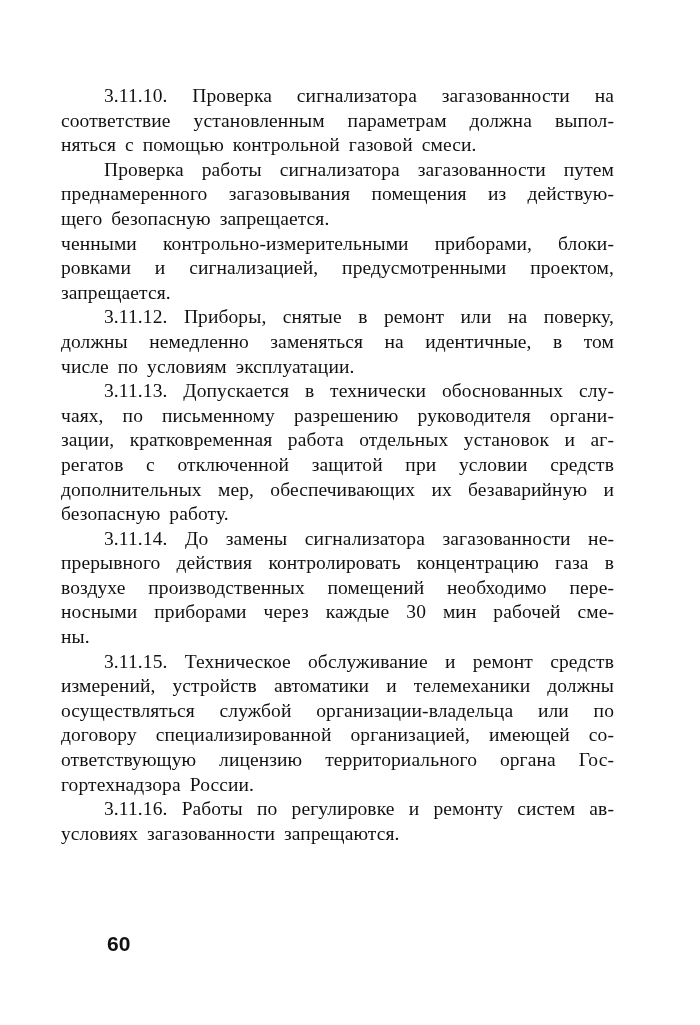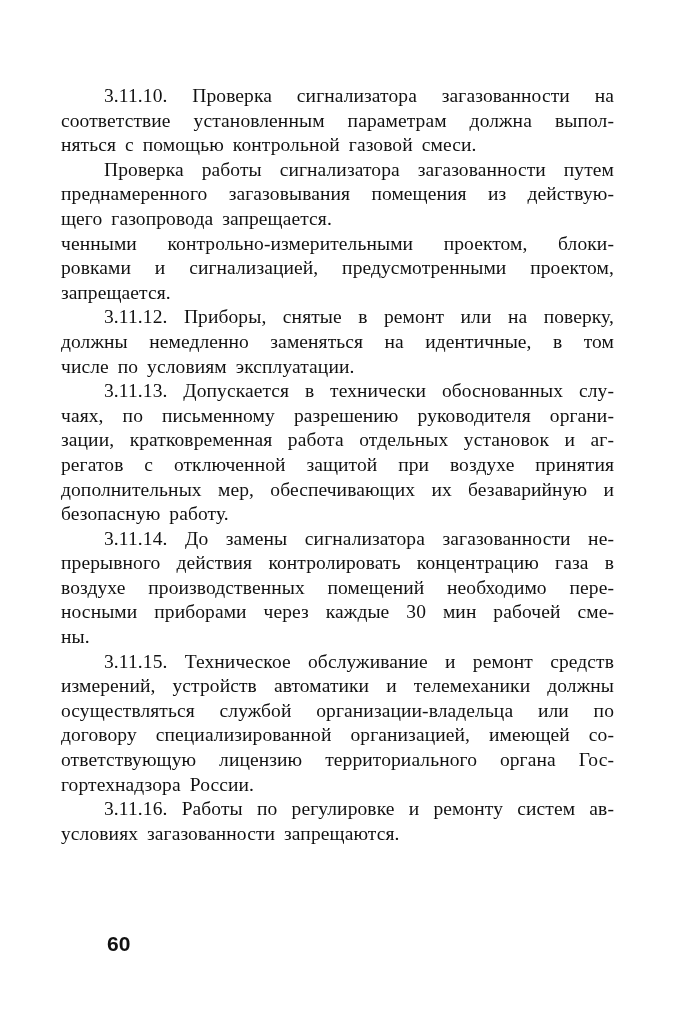--- a/index.html
+++ b/index.html
@@ -56,40 +56,40 @@
 
   <div class="para">
     <span class="line indent">3.11.10. Проверка сигнализатора загазованности на</span>
     <span class="line">соответствие установленным параметрам должна выпол-</span>
     <span class="line last">няться с помощью контрольной газовой смеси.</span>
   </div>
 
   <div class="para">
     <span class="line indent">Проверка работы сигнализатора загазованности путем</span>
     <span class="line">преднамеренного загазовывания помещения из действую-</span>
-    <span class="line last">щего газопровода запрещается.</span>
+    <span class="line last">щего безопасную запрещается.</span>
   </div>
 
   <div class="para">
-    <span class="line">ченными контрольно-измерительными проектом, блоки-</span>
+    <span class="line">ченными контрольно-измерительными приборами, блоки-</span>
     <span class="line">ровками и сигнализацией, предусмотренными проектом,</span>
     <span class="line last">запрещается.</span>
   </div>
 
   <div class="para">
     <span class="line indent">3.11.12. Приборы, снятые в ремонт или на поверку,</span>
     <span class="line">должны немедленно заменяться на идентичные, в том</span>
     <span class="line last">числе по условиям эксплуатации.</span>
   </div>
 
   <div class="para">
     <span class="line indent">3.11.13. Допускается в технически обоснованных слу-</span>
     <span class="line">чаях, по письменному разрешению руководителя органи-</span>
     <span class="line">зации, кратковременная работа отдельных установок и аг-</span>
-    <span class="line">регатов с отключенной защитой при воздухе принятия</span>
+    <span class="line">регатов с отключенной защитой при условии средств</span>
     <span class="line">дополнительных мер, обеспечивающих их безаварийную и</span>
     <span class="line last">безопасную работу.</span>
   </div>
 
   <div class="para">
     <span class="line indent">3.11.14. До замены сигнализатора загазованности не-</span>
     <span class="line">прерывного действия контролировать концентрацию газа в</span>
     <span class="line">воздухе производственных помещений необходимо пере-</span>
     <span class="line">носными приборами через каждые 30 мин рабочей сме-</span>
     <span class="line last">ны.</span>

